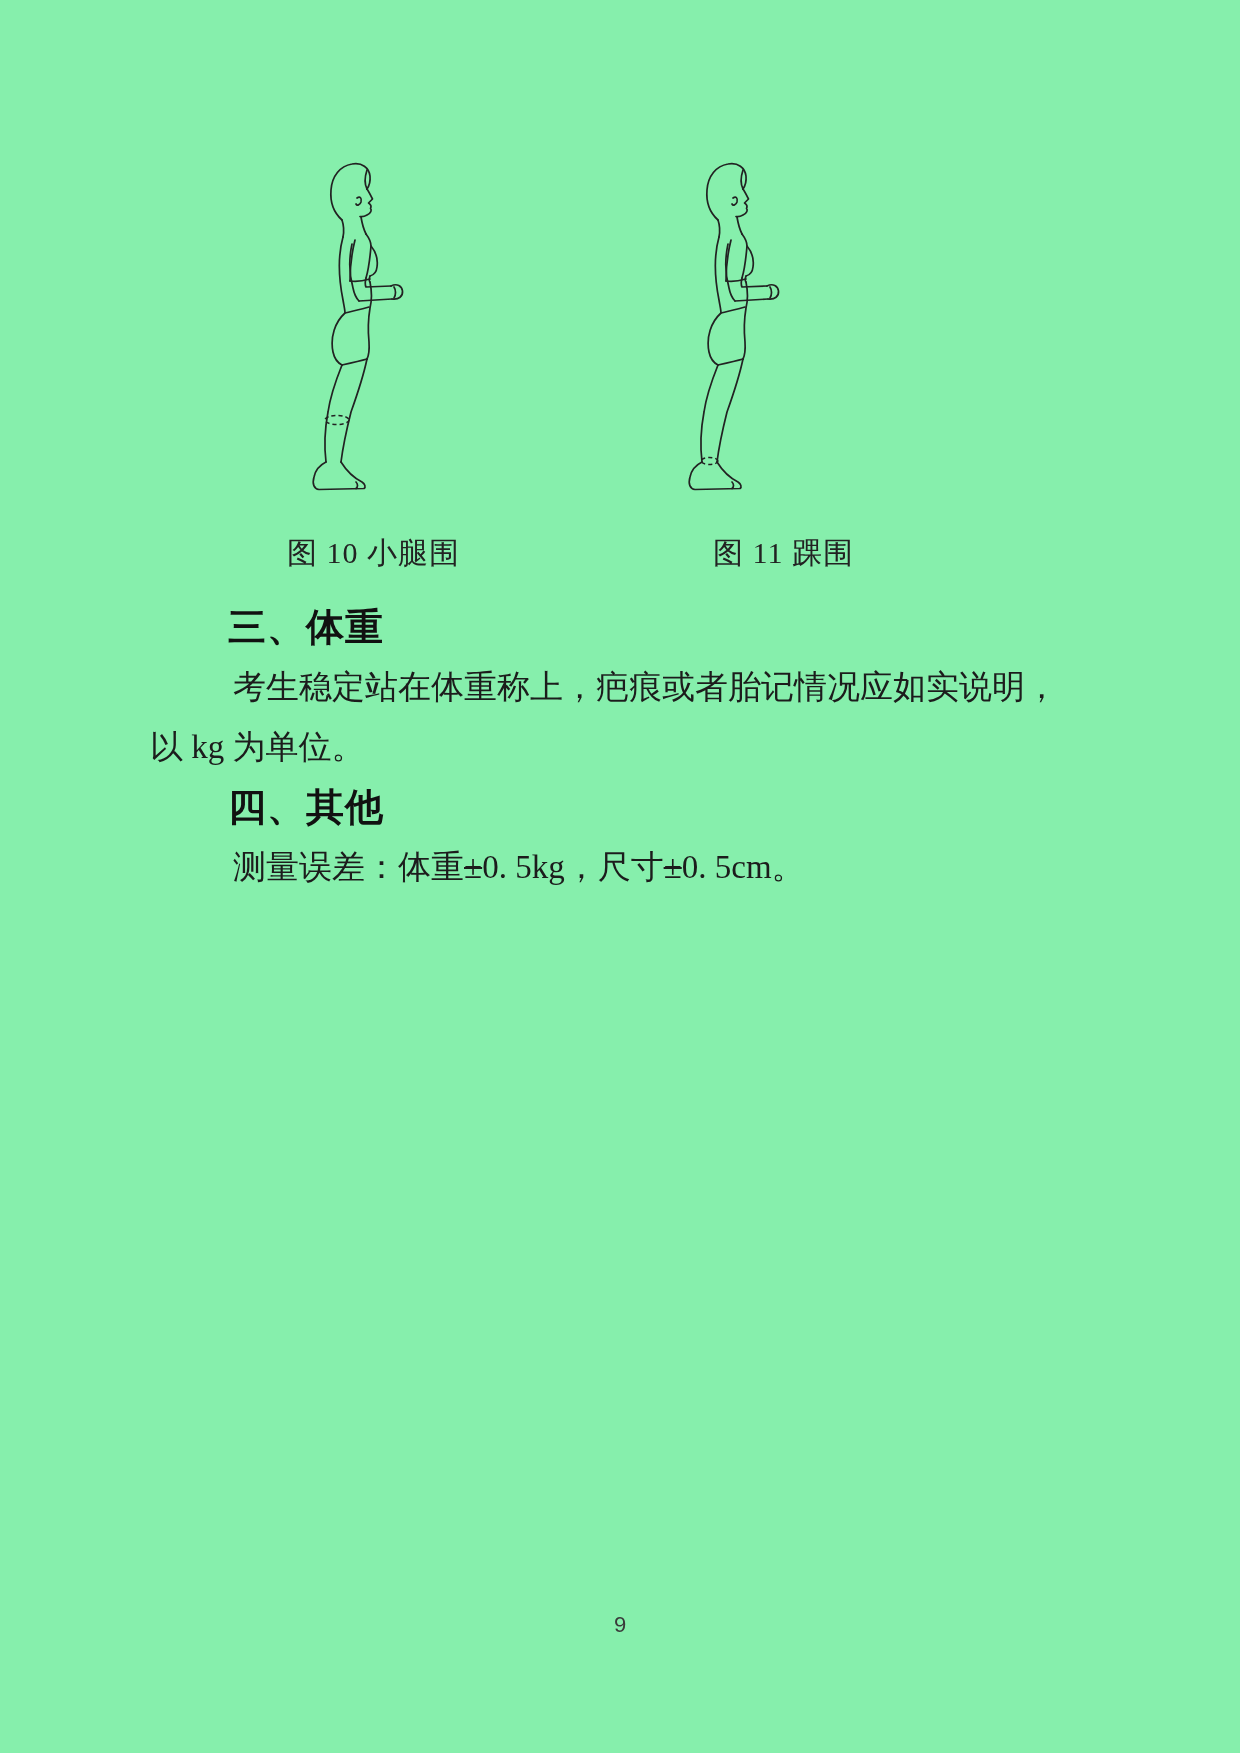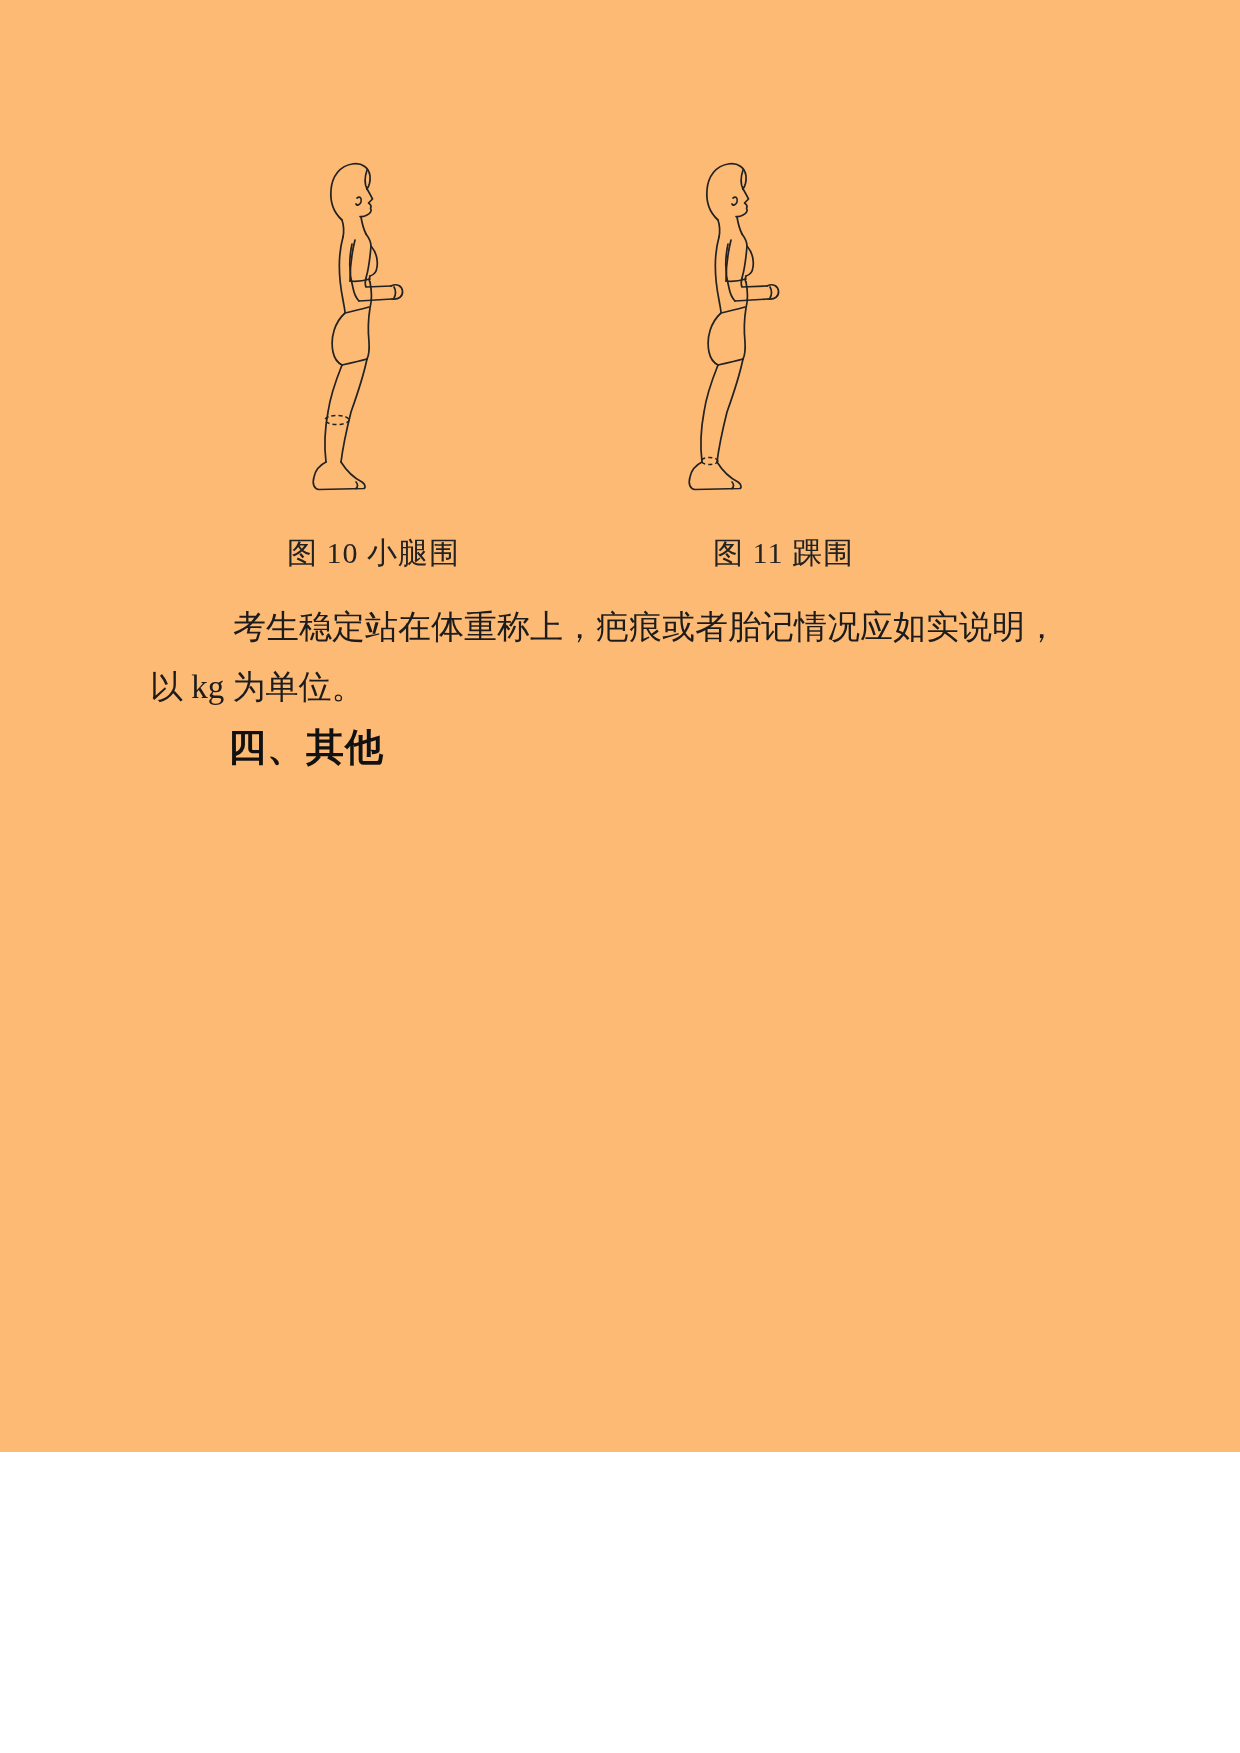--- a/index.html
+++ b/index.html
@@ -3,22 +3,22 @@
 <meta charset="utf-8">
 <style>
   html, body {
     margin: 0;
     padding: 0;
     background: #ffffff;
   }
   .page {
     position: relative;
     width: 1240px;
-    height: 1452px;
-    background: #fdba74;
+    height: 1753px;
+    background: #86efac;
     font-family: "Liberation Serif", "DejaVu Serif", serif;
     color: #1c1c1c;
     overflow: hidden;
   }
   .figure-svg {
     position: absolute;
     top: 160px;
   }
   .figure-svg.fig1 { left: 306px; }
   .figure-svg.fig2 { left: 682px; }
@@ -126,23 +126,25 @@
 
   <svg class="figure-svg fig2" width="110" height="340" viewBox="0 0 110 340">
     <use href="#fig-body"></use>
     <ellipse cx="27.5" cy="301" rx="8.5" ry="3.5" fill="none" stroke="#222" stroke-width="1.5" stroke-dasharray="4 3"></ellipse>
   </svg>
 
   <div class="caption cap1">图 10 小腿围</div>
   <div class="caption cap2">图 11 踝围</div>
 
   <div class="content">
+    <h2>三、体重</h2>
     <p>考生稳定站在体重称上，疤痕或者胎记情况应如实说明，
 以 kg 为单位。</p>
 
     <h2>四、其他</h2>
 
+    <p><span>测量误差：体重</span><span class="pm">±</span><span>0. 5kg，尺寸</span><span class="pm">±</span><span>0. 5cm。</span></p>
 
   </div>
 
   <div class="page-number">9</div>
 
 </div>
 
 </body></html>

